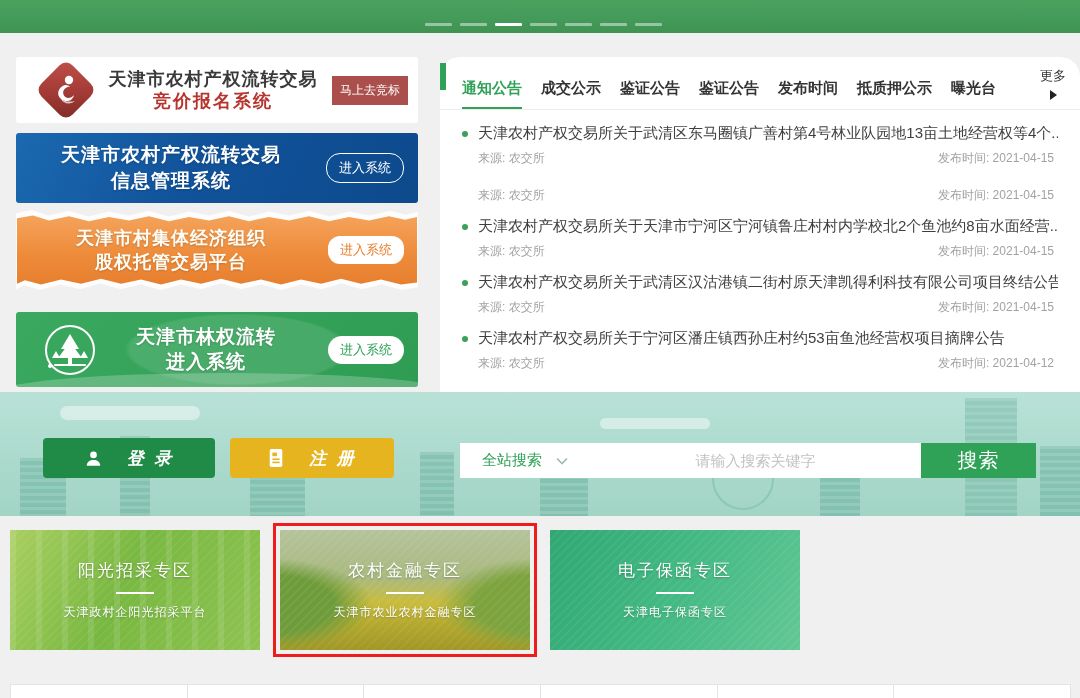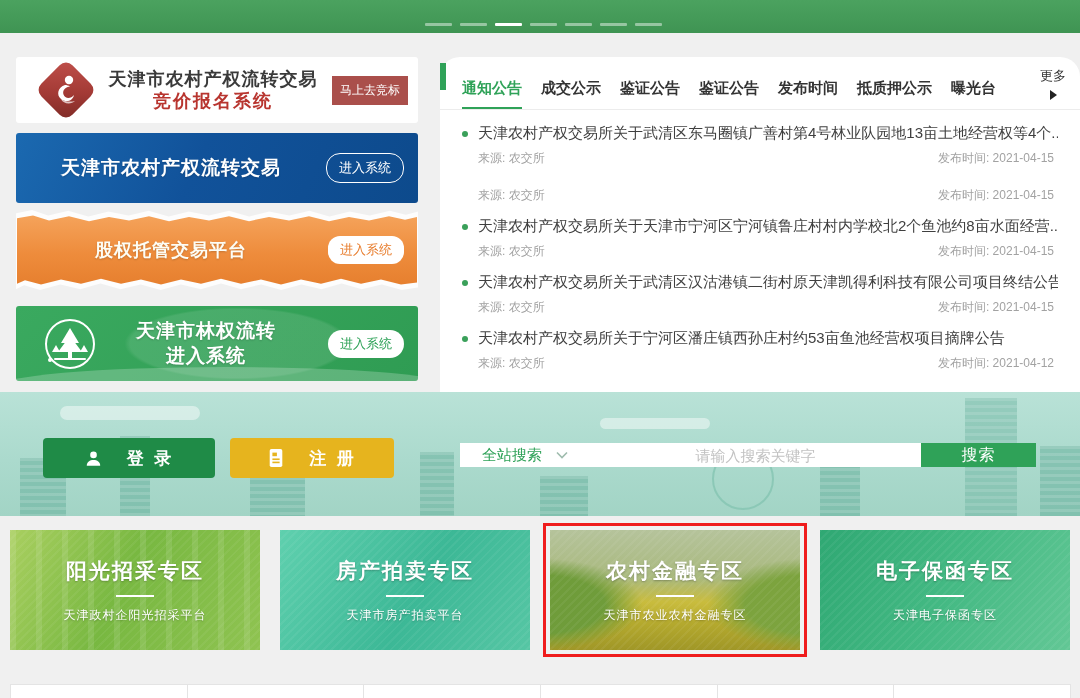--- a/index.html
+++ b/index.html
@@ -45,21 +45,21 @@
   .banner-orange { margin-top:7px; height:80px; background:transparent; }
   .torn-back { position:absolute; left:0; top:0; width:100%; height:100%; background:#fdfdfd;
     filter:drop-shadow(0 1px 2px rgba(0,0,0,.35));
     clip-path:polygon(0% 4%,4% 0%,8% 7%,13% 1%,18% 8%,23% 2%,28% 7%,33% 1%,38% 8%,43% 2%,48% 7%,53% 1%,58% 8%,63% 2%,68% 7%,73% 1%,78% 8%,83% 2%,88% 7%,93% 1%,97% 6%,100% 2%,100% 97%,96% 100%,91% 93%,86% 99%,81% 92%,76% 99%,71% 93%,66% 100%,61% 93%,56% 99%,51% 92%,46% 99%,41% 93%,36% 100%,31% 93%,26% 99%,21% 92%,16% 99%,11% 93%,6% 100%,2% 94%,0% 99%); }
   .torn-front { position:absolute; left:1px; top:4px; width:400px; height:72px;
     background:linear-gradient(180deg,#f5a45c 0%,#ee8c3c 55%,#e67f2e 100%);
     clip-path:polygon(0% 6%,4% 2%,8% 9%,13% 3%,18% 10%,23% 4%,28% 9%,33% 3%,38% 10%,43% 4%,48% 9%,53% 3%,58% 10%,63% 4%,68% 9%,73% 3%,78% 10%,83% 4%,88% 9%,93% 3%,97% 8%,100% 4%,100% 95%,96% 98%,91% 91%,86% 97%,81% 90%,76% 97%,71% 91%,66% 98%,61% 91%,56% 97%,51% 90%,46% 97%,41% 91%,36% 98%,31% 91%,26% 97%,21% 90%,16% 97%,11% 91%,6% 98%,2% 92%,0% 97%); }
   .banner-orange .b-text { font-size:18px; color:#fdfdf5; }
   .banner-orange .enter-btn { background:#fff; border:none; color:#e87e2f; border-radius:12px; }
 
-  .banner-green { margin-top:16px; height:75px;
+  .banner-green { margin-top:22px; height:75px;
     background:radial-gradient(ellipse 70% 120% at 55% 50%, rgba(255,255,255,.10) 0 38%, transparent 40%),
                linear-gradient(135deg,#3aa95f 0%,#2f9c53 100%); overflow:hidden; }
   .banner-green::after { content:""; position:absolute; left:-20px; bottom:-26px; width:460px; height:40px;
     background:rgba(255,255,255,.22); border-radius:50%; }
   .banner-green .b-text { left:70px; width:240px; }
   .banner-green .enter-btn { background:#fff; border:none; color:#2fa258; border-radius:14px; }
   .tree-badge { position:absolute; left:26px; top:50%; transform:translateY(-50%); width:56px; height:56px; }
 
   
   .notice-panel { position:absolute; left:440px; top:57px; width:640px; height:362px; background:#fff;border-radius:20px; }
@@ -87,41 +87,41 @@
     background:linear-gradient(180deg,#b9e2d7 0%,#abdacd 55%,#a2d4c5 100%); }
   .cloud { position:absolute; background:rgba(255,255,255,.45); border-radius:20px; }
   .building { position:absolute; bottom:0;
     background:repeating-linear-gradient(180deg, rgba(255,255,255,.14) 0 3px, transparent 3px 7px),
                rgba(103,176,156,.55); }
   .ferris { position:absolute; left:712px; top:56px; width:62px; height:62px; border-radius:50%;
     border:2px solid rgba(133,196,178,.8); }
 
   .user-btn { position:absolute; top:438px; height:40px; border:none; border-radius:4px;
     color:#fff; font-size:17px; font-weight:bold; letter-spacing:3px; cursor:pointer;
-    display:flex; align-items:center; justify-content:center; gap:24px; }
+    display:flex; align-items:center; justify-content:center; gap:24px;font-style:italic; }
   .login-btn { left:43px; width:172px; background:#1f8b47; }
   .register-btn { left:230px; width:164px; background:#e6b41e; }
 
-  .search-bar { position:absolute; left:460px; top:443px; width:576px; height:24px; display:flex; }
+  .search-bar { position:absolute; left:460px; top:443px; width:576px; height:35px; display:flex; }
   .search-scope { width:130px; background:#fff; display:flex; align-items:center;
     justify-content:center; gap:14px; cursor:pointer; }
   .search-scope span { color:#2fa258; font-size:15px; }
   .search-input { flex:1; border:none; background:#fff; font-size:15px; color:#333;
     text-align:center; outline:none; font-family:inherit; }
   .search-input::placeholder { color:#c2c2c2; }
-  .search-btn { width:115px; background:#2fa258; color:#fff; font-size:16px;
+  .search-btn { width:115px; background:#2fa258; color:#fff; font-size:20px;
     border:none; cursor:pointer; letter-spacing:1px; }
 
   
   .zones { position:absolute; left:10px; top:530px; width:1060px; display:flex; gap:20px; }
   .zone-card { position:relative; width:250px; height:120px; color:#fff; cursor:pointer;
     display:flex; flex-direction:column; align-items:center; justify-content:center; overflow:hidden; }
   .zone-card::before { content:""; position:absolute; inset:0;
     background:repeating-linear-gradient(135deg, rgba(255,255,255,.05) 0 2px, transparent 2px 6px); }
-  .zone-title { font-size:21px; font-weight:bold; letter-spacing:2px; z-index:1;
+  .zone-title { font-size:17px; font-weight:normal; letter-spacing:2px; z-index:1;
     text-shadow:0 1px 2px rgba(0,0,0,.25); }
   .zone-rule { width:38px; height:2px; background:#fff; margin:10px 0; z-index:1; }
   .zone-sub { font-size:12px; letter-spacing:1px; z-index:1; text-shadow:0 1px 2px rgba(0,0,0,.25); }
   .zone-1 { background:repeating-linear-gradient(90deg, rgba(255,255,255,.10) 0 6px, transparent 6px 26px),
             linear-gradient(115deg,#a9cf60 0%,#78b841 45%,#8fc351 100%); }
   .zone-2 { background:linear-gradient(120deg,#5fd0ae 0%,#3cb896 55%,#56c6a4 100%); }
   .zone-3 { background:radial-gradient(60% 55% at -5% 62%, #6f9c3a 0 45%, transparent 70%),
             radial-gradient(60% 55% at 105% 62%, #7ca33e 0 45%, transparent 70%),
             linear-gradient(180deg,#b5c39b 0%,#a9b97e 40%,#c9bc3d 60%,#b4a92e 78%,#a09727 100%); }
   .zone-4 { background:linear-gradient(115deg,#2fa873 0%,#43b983 50%,#62c795 100%); }
@@ -160,28 +160,30 @@
     <div class="logo-text">
       <div class="l1">天津市农村产权流转交易</div>
       <div class="l2">竞价报名系统</div>
     </div>
     <button class="bid-btn">马上去竞标</button>
   </div>
 
   <div class="banner banner-blue">
     <div class="b-text">
       <div>天津市农村产权流转交易</div>
+      <div>信息管理系统</div>
     </div>
     <button class="enter-btn">进入系统</button>
   </div>
 
   <div class="banner banner-orange">
     <div class="torn-back"></div>
     <div class="torn-front"></div>
     <div class="b-text">
+      <div>天津市村集体经济组织</div>
       <div>股权托管交易平台</div>
     </div>
     <button class="enter-btn">进入系统</button>
   </div>
 
   <div class="banner banner-green">
     <svg class="tree-badge" viewBox="0 0 56 56">
       <circle cx="28" cy="28" r="24" fill="none" stroke="#fff" stroke-width="2"></circle>
       <polygon points="28,12 19,27 37,27" fill="#fff"></polygon>
       <polygon points="28,20 16,36 40,36" fill="#fff"></polygon>
@@ -308,25 +310,20 @@
   <input class="search-input" type="text" placeholder="请输入搜索关键字" style="">
   <button class="search-btn">搜索</button>
 </div>
 
 <div class="zones">
   <div class="zone-card zone-1">
     <div class="zone-title">阳光招采专区</div>
     <div class="zone-rule"></div>
     <div class="zone-sub">天津政村企阳光招采平台</div>
   </div>
-  <div class="zone-card zone-2">
-    <div class="zone-title">房产拍卖专区</div>
-    <div class="zone-rule"></div>
-    <div class="zone-sub">天津市房产拍卖平台</div>
-  </div>
   <div class="zone-card zone-3 highlighted">
     <div class="zone-title">农村金融专区</div>
     <div class="zone-rule"></div>
     <div class="zone-sub">天津市农业农村金融专区</div>
   </div>
   <div class="zone-card zone-4">
     <div class="zone-title">电子保函专区</div>
     <div class="zone-rule"></div>
     <div class="zone-sub">天津电子保函专区</div>
   </div>

